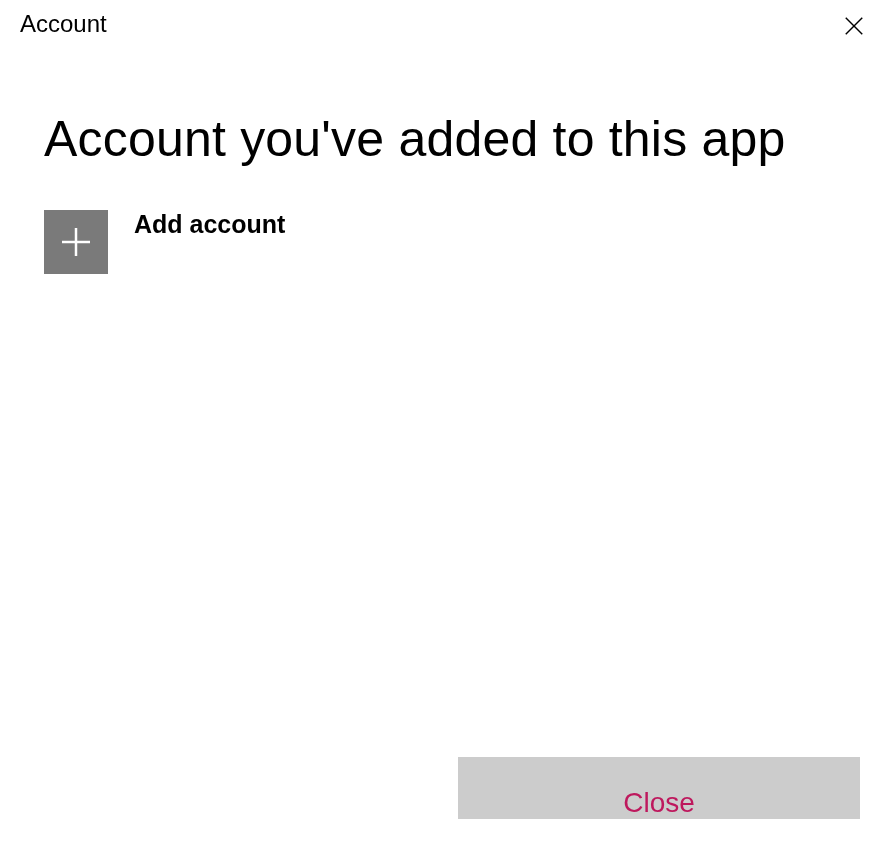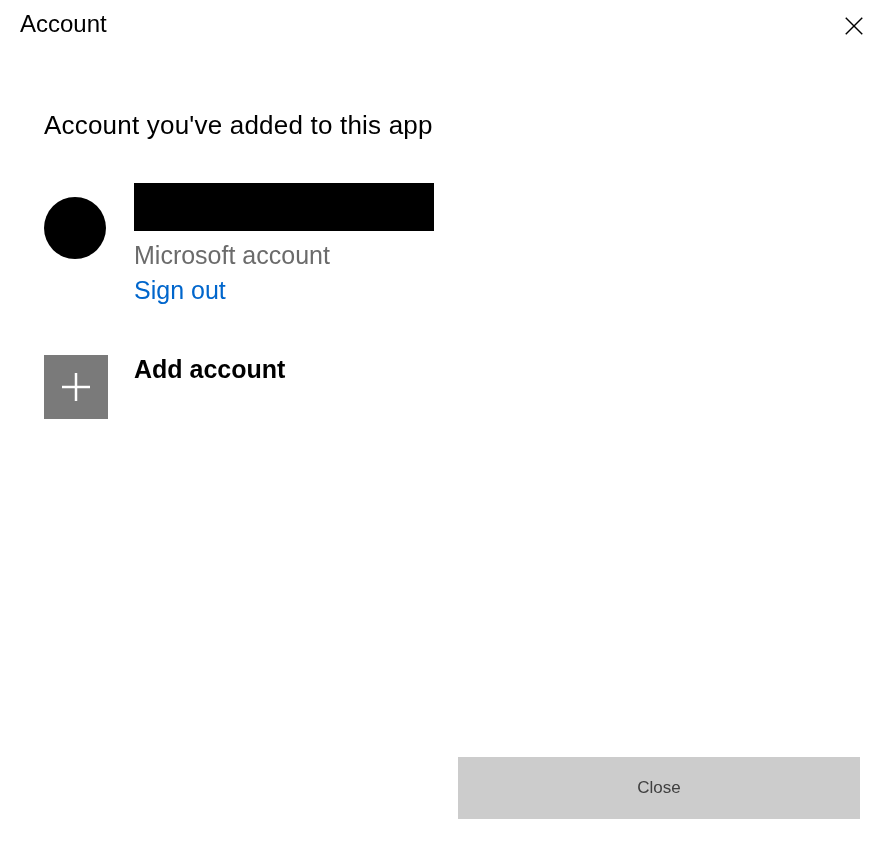--- a/index.html
+++ b/index.html
@@ -35,21 +35,21 @@
       cursor: pointer;
     }
     .close-x svg {
       width: 22px;
       height: 22px;
     }
     .content {
       padding: 0 44px;
     }
     .page-heading {
-      font-size: 26px;
+      font-size: 50px;
       font-weight: 400;
       color: #000;
       margin-top: 68px;
       margin-bottom: 42px;
       letter-spacing: 0.2px;
     }
     .account-row {
       display: flex;
       align-items: flex-start;
       margin-bottom: 50px;
@@ -107,52 +107,44 @@
     }
     .close-button {
       position: absolute;
       right: 22px;
       bottom: 22px;
       width: 402px;
       height: 62px;
       background: #cccccc;
       border: none;
       font-family: inherit;
-      font-size: 17px;
-      color: #404040;
+      font-size: 28px;
+      color: #be185d;
       cursor: pointer;
       display: flex;
-      align-items: center;
+      align-items: flex-end;
       justify-content: center;
     }
   </style>
 </head>
 <body>
 
 <div class="header">
   <div class="header-title">Account</div>
   <div class="close-x">
     <svg viewBox="0 0 24 24">
       <line x1="3" y1="3" x2="21" y2="21" stroke="#000" stroke-width="1.6"></line>
       <line x1="21" y1="3" x2="3" y2="21" stroke="#000" stroke-width="1.6"></line>
     </svg>
   </div>
 </div>
 
 <div class="content">
   <h1 class="page-heading">Account you've added to this app</h1>
 
-  <div class="account-row">
-    <div class="avatar"></div>
-    <div class="account-info">
-      <div class="account-name"></div>
-      <div class="account-type">Microsoft account</div>
-      <div class="sign-out">Sign out</div>
-    </div>
-  </div>
 
   <div class="add-account-row">
     <div class="add-icon-box">
       <svg viewBox="0 0 36 36">
         <line x1="18" y1="4" x2="18" y2="32" stroke="#fff" stroke-width="2.5"></line>
         <line x1="4" y1="18" x2="32" y2="18" stroke="#fff" stroke-width="2.5"></line>
       </svg>
     </div>
     <div class="add-account-label">Add account</div>
   </div>

